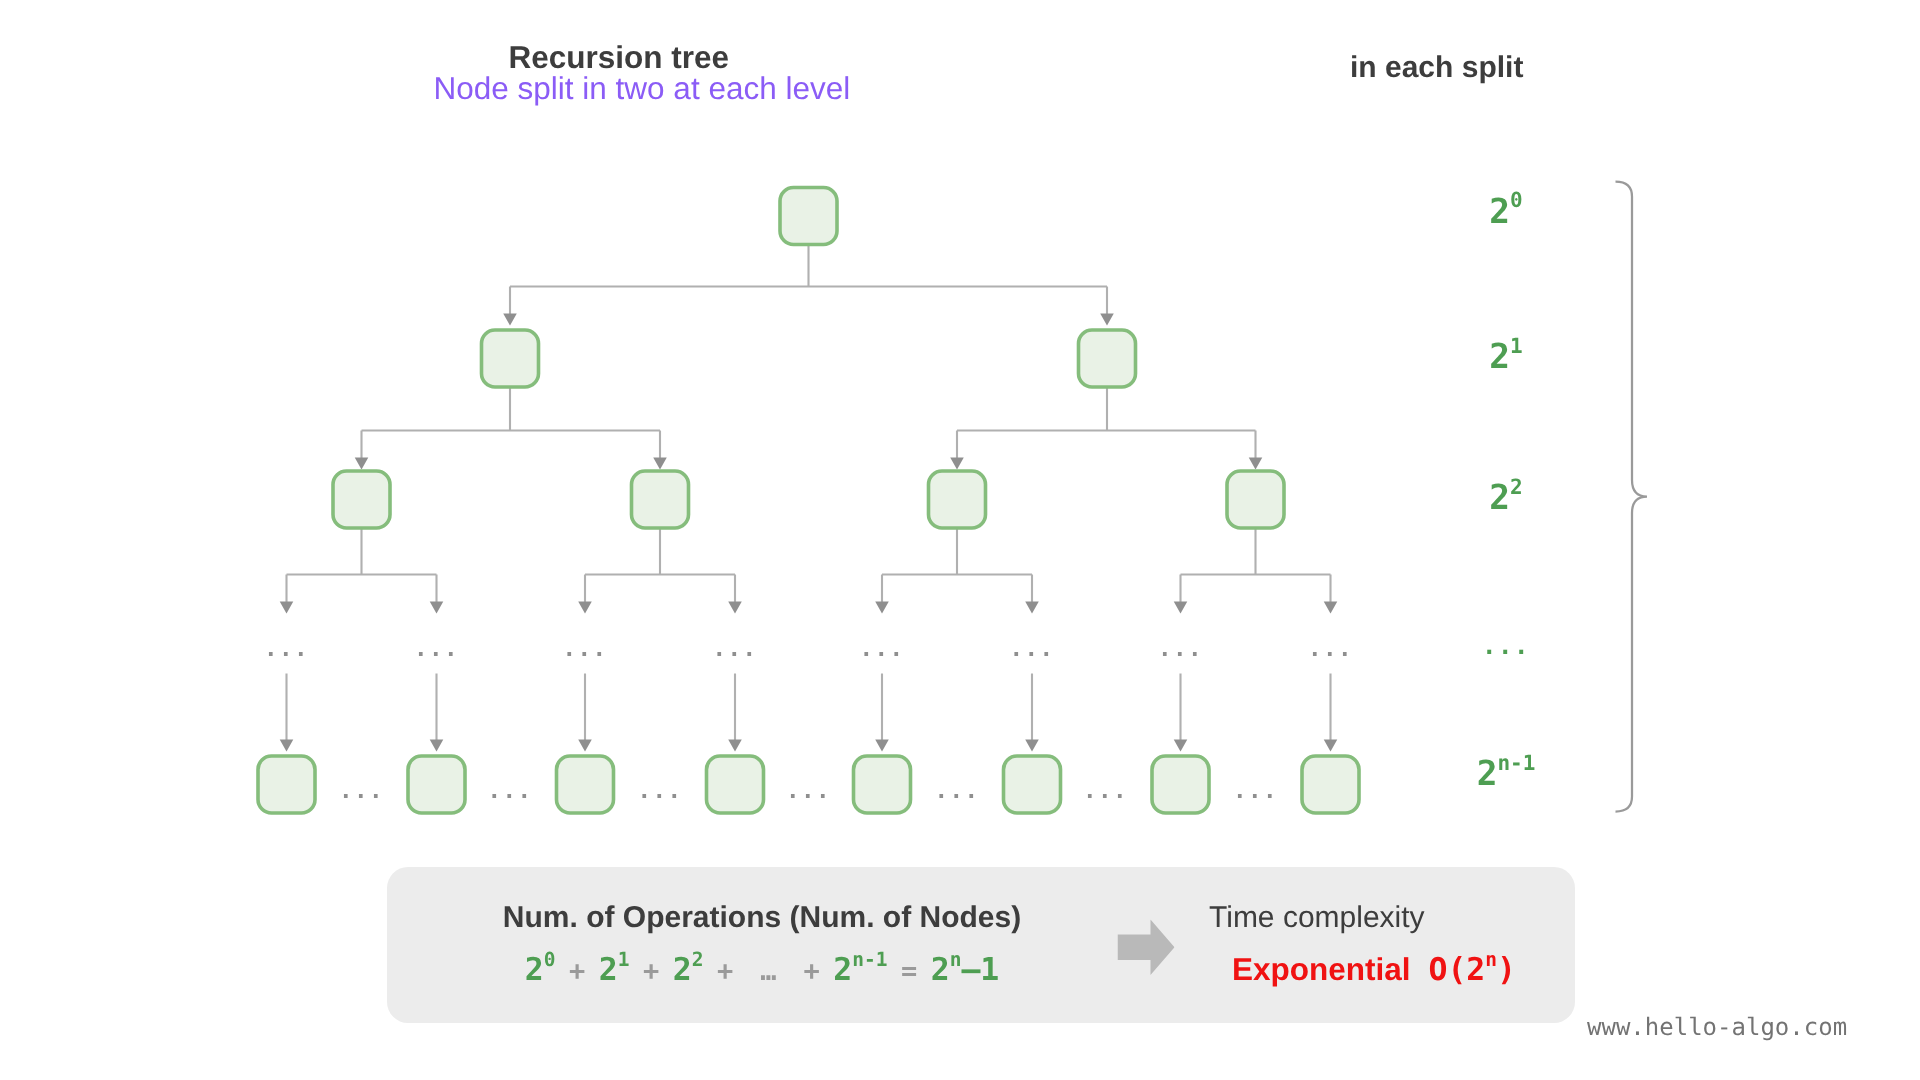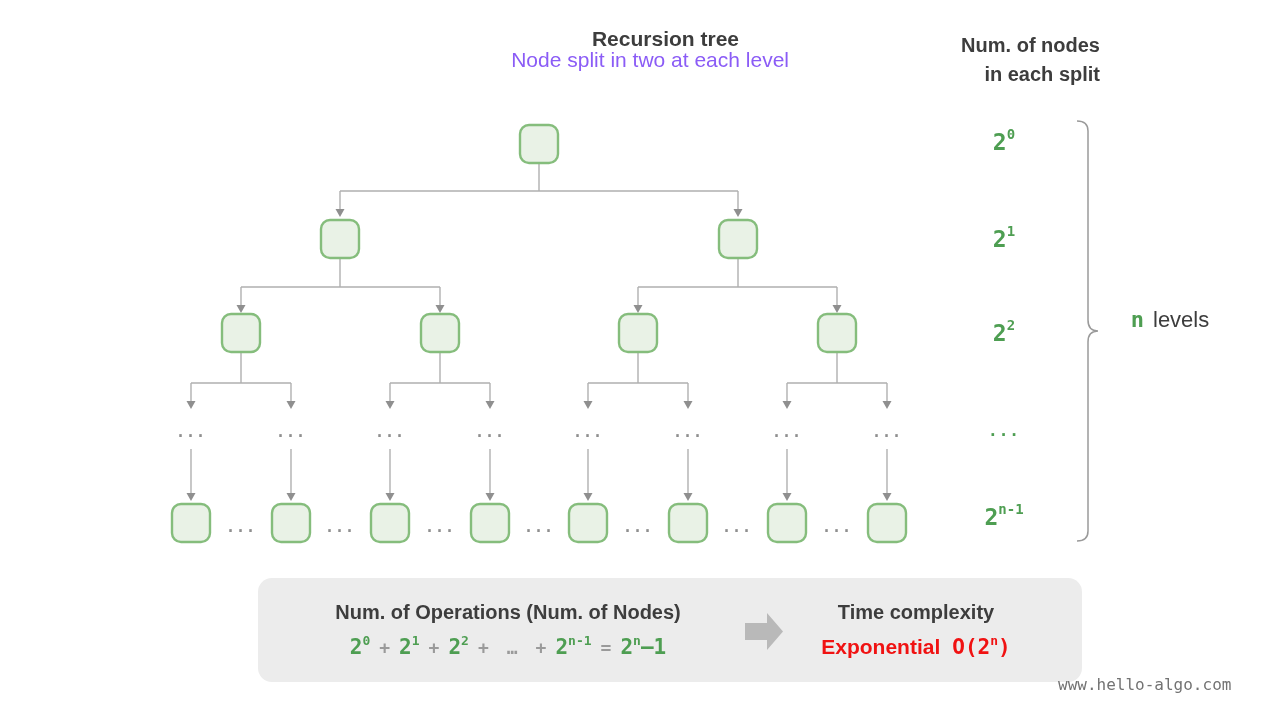--- a/index.html
+++ b/index.html
@@ -1,60 +1,59 @@
 <!DOCTYPE html>
 <html><head>
 <meta charset="utf-8">
 <style>
   html,body{margin:0;padding:0;}
   body{font-family:"Liberation Sans",sans-serif;background:#ffffff;}
   .canvas{position:relative;width:1280px;height:720px;background:#ffffff;overflow:hidden;}
   .abs{position:absolute;}
-  .ctr{text-align:right;}
+  .ctr{text-align:left;}
 
   .title{left:339px;top:27px;width:400px;font-size:21px;font-weight:bold;color:#3d3d3d;}
   .subtitle{left:289px;top:48px;width:500px;font-size:21px;color:#8b5cf6;}
   .right-title{left:900px;top:31px;width:200px;font-size:20px;font-weight:bold;color:#3d3d3d;line-height:29px;}
 
   svg.diagram{left:0;top:0;width:1280px;height:720px;}
 
   .ellipsis{position:absolute;width:40px;margin-left:-20px;margin-top:-11px;text-align:center;
     font-family:"DejaVu Sans Mono",monospace;font-weight:bold;font-size:15px;color:#8f8f8f;letter-spacing:1px;}
 
   .lvl{position:absolute;left:954px;width:100px;text-align:center;
     font-family:"DejaVu Sans Mono",monospace;font-weight:bold;font-size:23px;color:#4e9e52;}
   .lvl sup{font-size:14px;position:relative;top:-2px;letter-spacing:0;}
   .lvl.dots{font-size:16px;letter-spacing:1px;}
 
   .brace-label{left:1108px;top:304px;width:124px;text-align:center;font-size:22px;color:#3d3d3d;line-height:31px;}
   .brace-label .n-var{font-family:"DejaVu Sans Mono",monospace;font-weight:bold;color:#4e9e52;margin-right:9px;}
 
-  .summary-box{left:258px;top:578px;width:792px;height:104px;background:#ececec;border-radius:14px;padding-left:32px;}
+  .summary-box{left:258px;top:578px;width:792px;height:104px;background:#ececec;border-radius:14px;}
   .ops-title{left:47px;top:23px;width:406px;text-align:center;font-size:20px;font-weight:bold;color:#3d3d3d;}
   .formula{left:47px;top:56px;width:406px;display:flex;justify-content:center;align-items:baseline;
     font-family:"DejaVu Sans Mono",monospace;font-weight:bold;font-size:21px;}
   .pow{color:#4e9e52;}
   .pow sup{font-size:13px;position:relative;top:-1px;}
   .fop{color:#9a9a9a;font-size:18px;margin:0 9px;}
-  .tc-title{left:548px;top:23px;width:220px;text-align:center;font-size:20px;font-weight:bold;color:#3d3d3d;}
+  .tc-title{left:548px;top:23px;width:220px;font-size:20px;font-weight:normal;color:#3d3d3d;}
   .complexity{left:518px;top:56px;width:280px;text-align:center;color:#f01212;font-size:21px;font-weight:bold;}
   .complexity .big-o{font-family:"DejaVu Sans Mono",monospace;margin-left:12px;}
   .complexity .big-o sup{font-size:13px;position:relative;top:-1px;}
 
   .watermark{left:1058px;top:675px;width:200px;font-family:"DejaVu Sans Mono",monospace;font-size:16px;color:#737373;}
 </style>
 </head>
 <body>
 
 <div class="canvas">
 
   <div class="abs title ctr">Recursion tree</div>
   <div class="abs subtitle ctr">Node split in two at each level</div>
   <div class="abs right-title ctr">
-    <div>Num. of nodes</div>
     <div>in each split</div>
   </div>
 
   <svg class="abs diagram" id="tree-svg" viewBox="0 0 1280 720" xmlns="http://www.w3.org/2000/svg">
       <g stroke="#b0b0b0" stroke-width="1.4" fill="none">
         <path d="M539,163 V191 M340,191 H738"></path>
         <line x1="340" y1="191" x2="340" y2="210"></line>
         <line x1="738" y1="191" x2="738" y2="210"></line>
         <path d="M340,258 V287 M241,287 H440"></path>
         <line x1="241" y1="287" x2="241" y2="306"></line>
@@ -153,21 +152,20 @@
   </div>
   <div class="abs lvl" style="top:319px;">
     <span>2</span><sup>2</sup>
   </div>
   <div class="abs lvl dots" style="top:421px;">...</div>
   <div class="abs lvl" style="top:503px;">
     <span>2</span><sup>n-1</sup>
   </div>
 
   <div class="abs brace-label">
-    <div><span class="n-var">n</span><span>levels</span></div>
   </div>
 
   <div class="abs summary-box">
     <div class="abs ops-title">Num. of Operations (Num. of Nodes)</div>
 
     <div class="abs formula">
       <span class="pow"><span>2</span><sup>0</sup></span>
       <span class="fop">+</span>
       <span class="pow"><span>2</span><sup>1</sup></span>
       <span class="fop">+</span>

